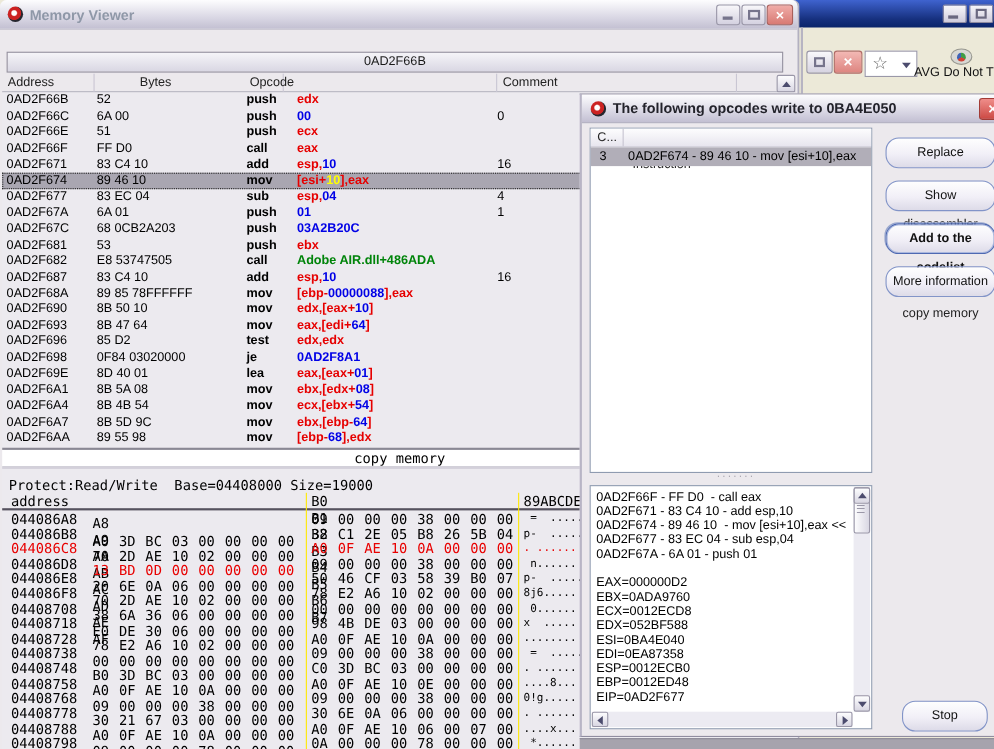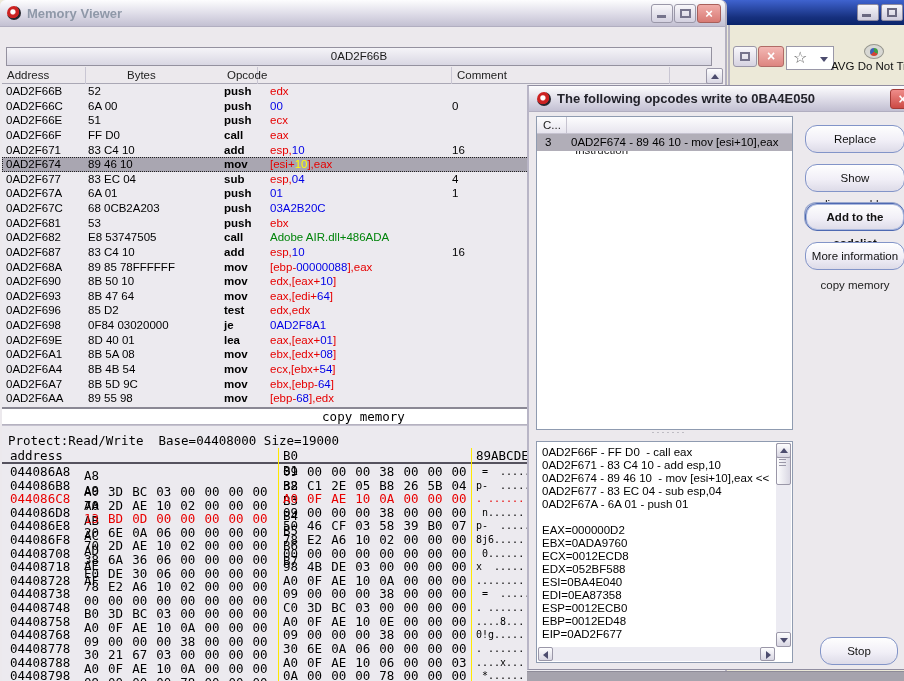--- a/index.html
+++ b/index.html
@@ -55,21 +55,21 @@
     background:#ece9ed; border-bottom:1px solid #aaa8b5; }
   .colh { position:absolute; top:0; height:17px; border-right:1px solid #c9c6d3;
     font-size:11.5px; color:#222; padding:2px 0 0 5px; }
   .mv-scrollup { position:absolute; left:706px; top:68px; width:17px; height:16px;
     background:linear-gradient(#fdfdfe,#d9d7e3); border:1px solid #9a97a8; border-radius:2px; }
   .mv-list { position:absolute; left:2px; top:84px; width:721px; height:324px; background:#eceaef; }
   .drow { position:relative; height:14.64px; white-space:nowrap; font-size:11.5px; color:#000; }
   .drow span { position:absolute; top:1px; }
   .c-addr { left:4px; } .c-bytes { left:86px; } .c-op { left:222px; font-weight:bold; }
   .c-ops { left:268px; } .c-comment { left:450px; }
-  .c-ops span { position:static; }
+  .c-ops span { position:static;font-weight:bold; }
   .seg-r { color:#e60000; } .seg-b { color:#0000e6; } .seg-g { color:#00840a; }
   .seg-y { color:#ffff00; }
   .drow.sel { background:#a9a6b1; outline:1px dotted #222; outline-offset:-1px; }
   .mv-copybar { position:absolute; left:2px; top:407px; width:723px; height:18px; background:#fff;
     border-top:2px solid #8a8894; border-bottom:1px solid #b5b2c0;
     font-family:"DejaVu Sans Mono", monospace; font-size:12.5px; color:#000;
     text-align:center; line-height:16px; }
   .mv-hex { position:absolute; left:2px; top:425px; width:723px; height:256px; background:#eceaef;
     border-top:1px solid #c5c2cf; font-family:"DejaVu Sans Mono", monospace; font-size:12.5px; color:#000; }
   .hx-protect { position:absolute; left:6px; top:7px; white-space:pre; }
@@ -343,21 +343,21 @@
           <div class="hrow"><span class="hx-addr">044086E8</span><span class="hx-l">70 2D AE 10 02 00 00 00</span><span class="hx-r">50 46 CF 03 58 39 B0 07</span><span class="hx-a">p-  .....</span></div>
           <div class="hrow"><span class="hx-addr">044086F8</span><span class="hx-l">38 6A 36 06 00 00 00 00</span><span class="hx-r">78 E2 A6 10 02 00 00 00</span><span class="hx-a">8j6.....</span></div>
           <div class="hrow"><span class="hx-addr">04408708</span><span class="hx-l">E0 DE 30 06 00 00 00 00</span><span class="hx-r">00 00 00 00 00 00 00 00</span><span class="hx-a"> 0......</span></div>
           <div class="hrow"><span class="hx-addr">04408718</span><span class="hx-l">78 E2 A6 10 02 00 00 00</span><span class="hx-r">98 4B DE 03 00 00 00 00</span><span class="hx-a">x  .....</span></div>
           <div class="hrow"><span class="hx-addr">04408728</span><span class="hx-l">00 00 00 00 00 00 00 00</span><span class="hx-r">A0 0F AE 10 0A 00 00 00</span><span class="hx-a">........</span></div>
           <div class="hrow"><span class="hx-addr">04408738</span><span class="hx-l">B0 3D BC 03 00 00 00 00</span><span class="hx-r">09 00 00 00 38 00 00 00</span><span class="hx-a"> =  .....</span></div>
           <div class="hrow"><span class="hx-addr">04408748</span><span class="hx-l">A0 0F AE 10 0A 00 00 00</span><span class="hx-r">C0 3D BC 03 00 00 00 00</span><span class="hx-a">. ......</span></div>
           <div class="hrow"><span class="hx-addr">04408758</span><span class="hx-l">09 00 00 00 38 00 00 00</span><span class="hx-r">A0 0F AE 10 0E 00 00 00</span><span class="hx-a">....8...</span></div>
           <div class="hrow"><span class="hx-addr">04408768</span><span class="hx-l">30 21 67 03 00 00 00 00</span><span class="hx-r">09 00 00 00 38 00 00 00</span><span class="hx-a">0!g.....</span></div>
           <div class="hrow"><span class="hx-addr">04408778</span><span class="hx-l">A0 0F AE 10 0A 00 00 00</span><span class="hx-r">30 6E 0A 06 00 00 00 00</span><span class="hx-a">. ......</span></div>
-          <div class="hrow"><span class="hx-addr">04408788</span><span class="hx-l">09 00 00 00 78 00 00 00</span><span class="hx-r">A0 0F AE 10 06 00 00 03</span><span class="hx-a">....x...</span></div>
+          <div class="hrow"><span class="hx-addr">04408788</span><span class="hx-l">09 00 00 00 78 00 00 00</span><span class="hx-r">A0 0F AE 10 06 00 07 00</span><span class="hx-a">....x...</span></div>
           <div class="hrow"><span class="hx-addr">04408798</span><span class="hx-l">B0 E1 2A 04 00 00 00 00</span><span class="hx-r">0A 00 00 00 78 00 00 00</span><span class="hx-a"> *......</span></div>
         </div>
       <div class="hx-y1"></div>
       <div class="hx-y2"></div>
     </div>
   </div>
 
   <div class="abs dlg">
     <div class="dlg-title">
       <span class="ce-ico"></span>

